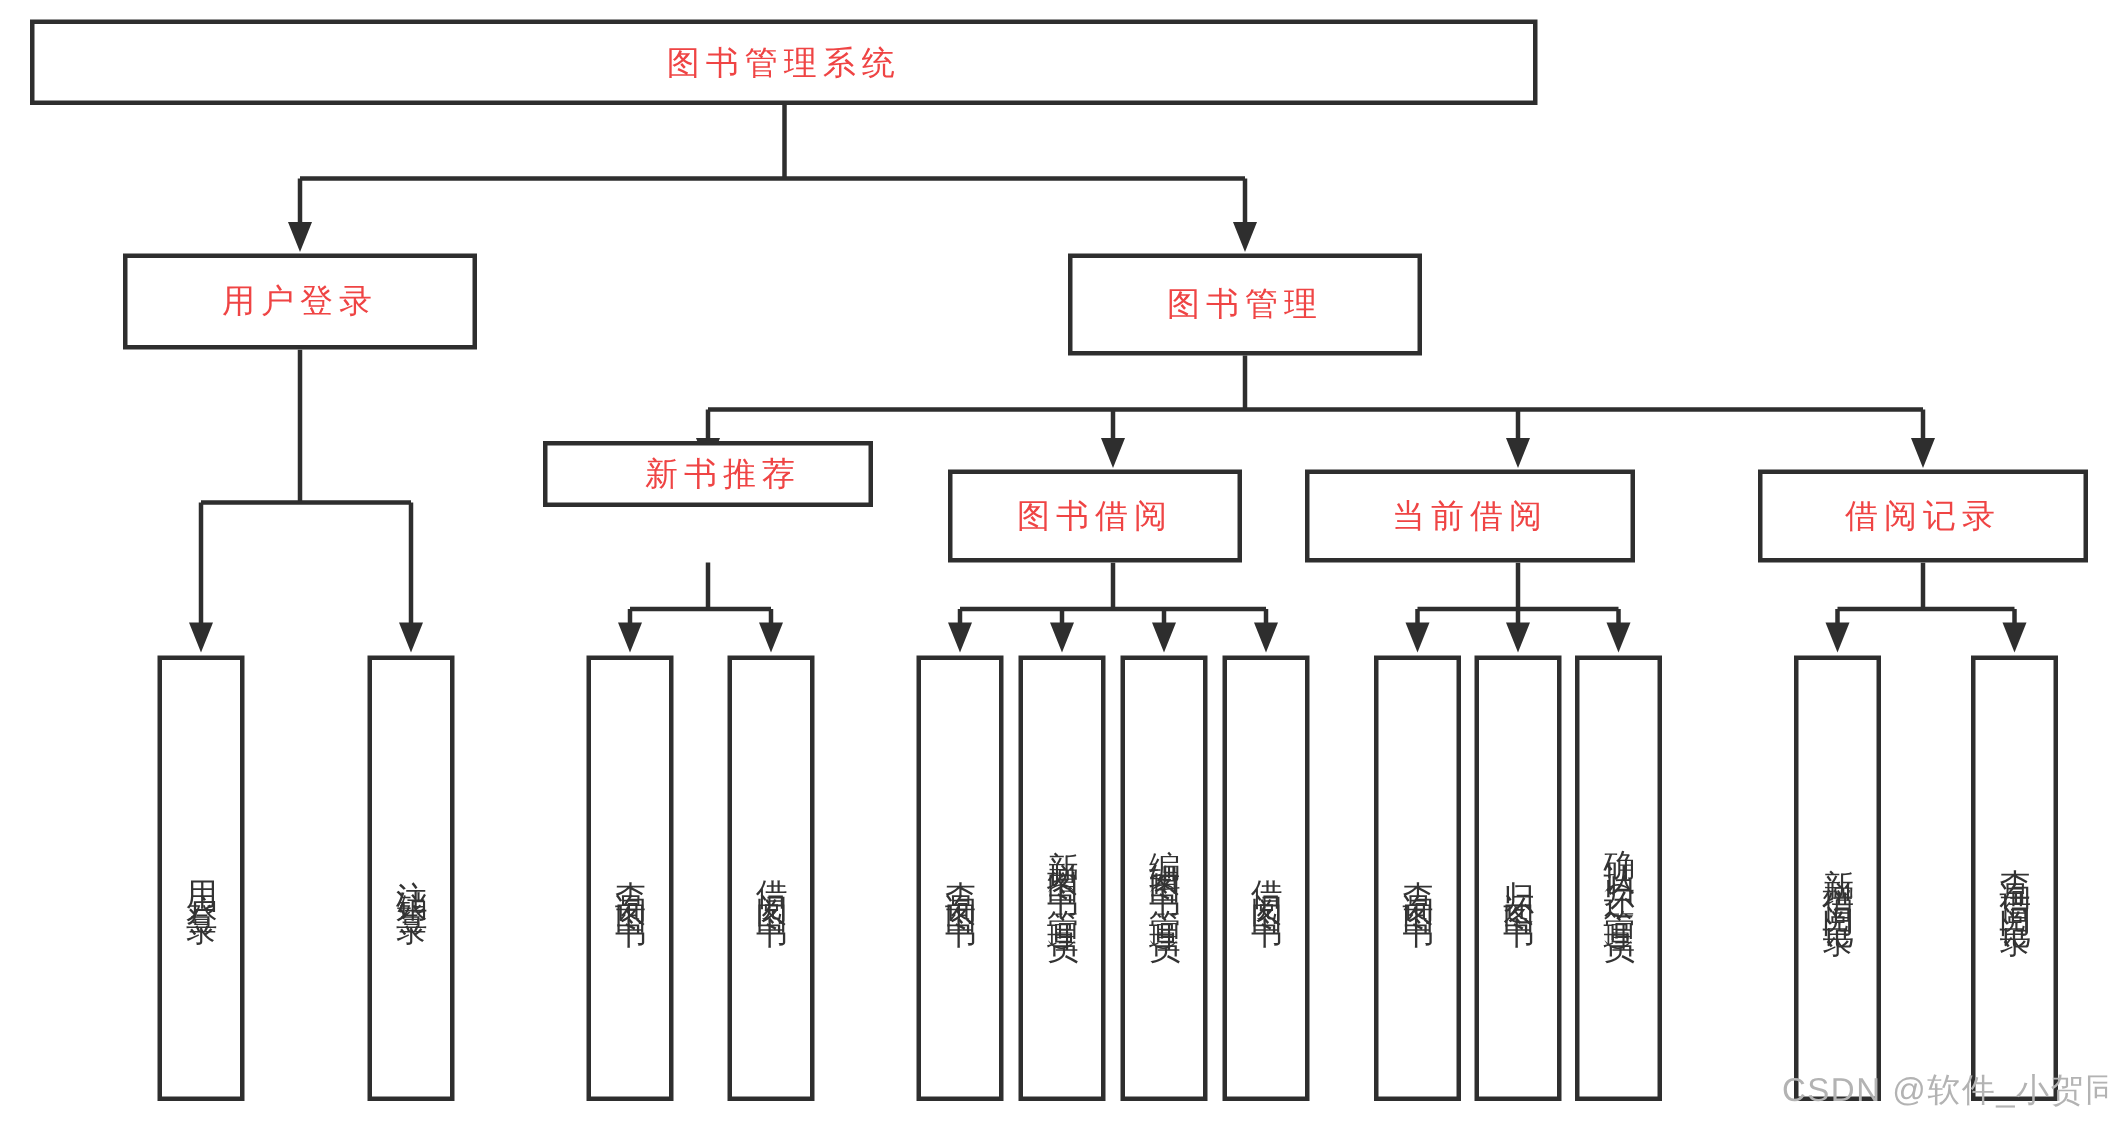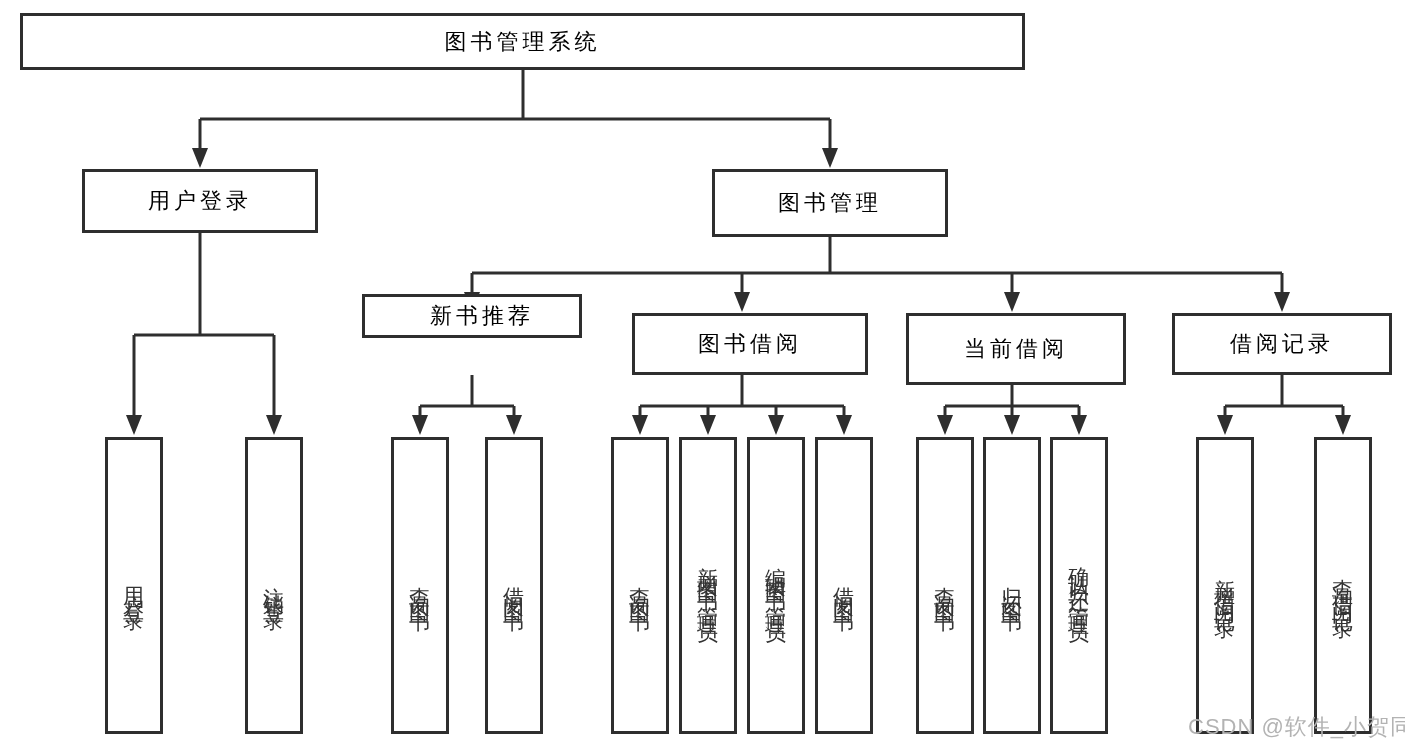--- a/index.html
+++ b/index.html
@@ -13,21 +13,21 @@
   }
   .connectors { position: absolute; left: 0; top: 0; }
   .box {
     position: absolute;
     box-sizing: border-box;
     border: 3px solid #2e2e2e;
     background: #ffffff;
     display: flex;
     align-items: center;
     justify-content: center;
-    color: #000000;
+    color: #ef4444;
     font-size: 22px;
     letter-spacing: 4px;
     white-space: nowrap;
   }
   .vbox {
     position: absolute;
     box-sizing: border-box;
     border: 3px solid #2e2e2e;
     background: #ffffff;
     display: flex;
@@ -52,22 +52,22 @@
     font-size: 22px;
     color: #b3b3b3;
     letter-spacing: 1px;
     white-space: nowrap;
   }
   
   .b-root  { left: 20px;  top: 13px;  width: 1005px; height: 57px; }
   .b-l2a   { left: 82px;  top: 169px; width: 236px;  height: 64px; }
   .b-l2b   { left: 712px; top: 169px; width: 236px;  height: 68px; }
   .b-l3a   { left: 362px;  top: 294px; width: 220px; height: 44px; padding-left: 20px; }
-  .b-l3b   { left: 632px;  top: 313px; width: 236px; height: 62px; }
-  .b-l3c   { left: 906px;  top: 313px; width: 220px; height: 72px; }
+  .b-l3b   { left: 632px;  top: 313px; width: 196px; height: 62px; }
+  .b-l3c   { left: 870px;  top: 313px; width: 220px; height: 62px; }
   .b-l3d   { left: 1172px; top: 313px; width: 220px; height: 62px; }
   .lf1  { left: 105px; }  .lf2  { left: 245px; }
   .lf3  { left: 391px; }  .lf4  { left: 485px; }
   .lf5  { left: 611px; }  .lf6  { left: 679px; }
   .lf7  { left: 747px; }  .lf8  { left: 815px; }
   .lf9  { left: 916px; }  .lf10 { left: 983px; }
   .lf11 { left: 1050px; }
   .lf12 { left: 1196px; } .lf13 { left: 1314px; }
 </style>
 </head>

